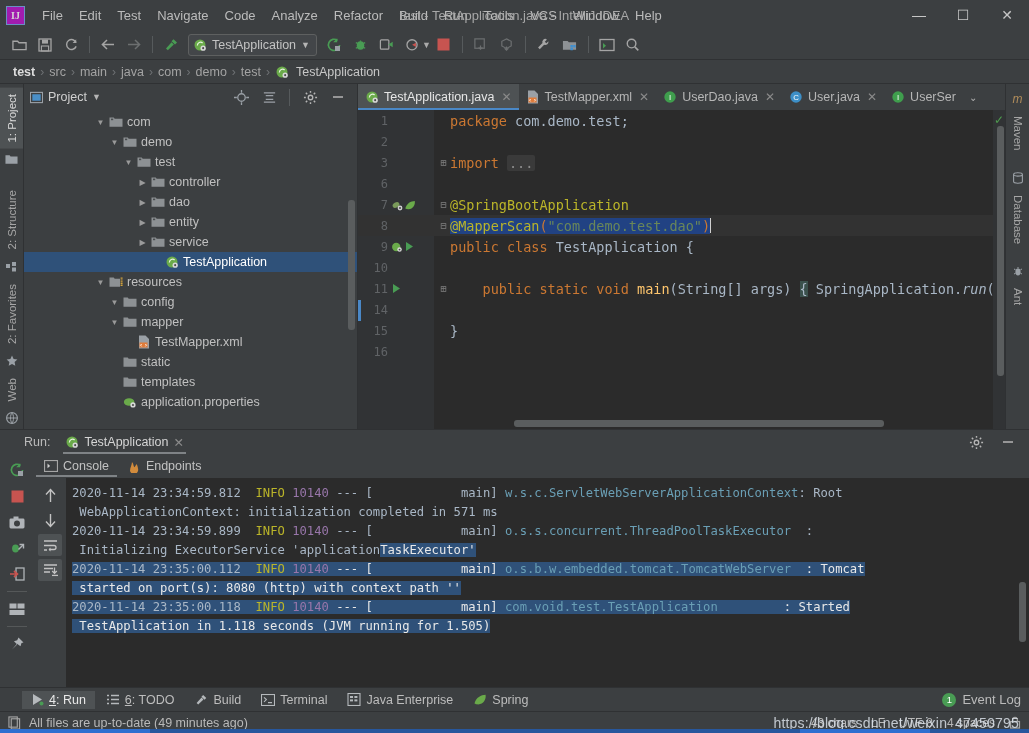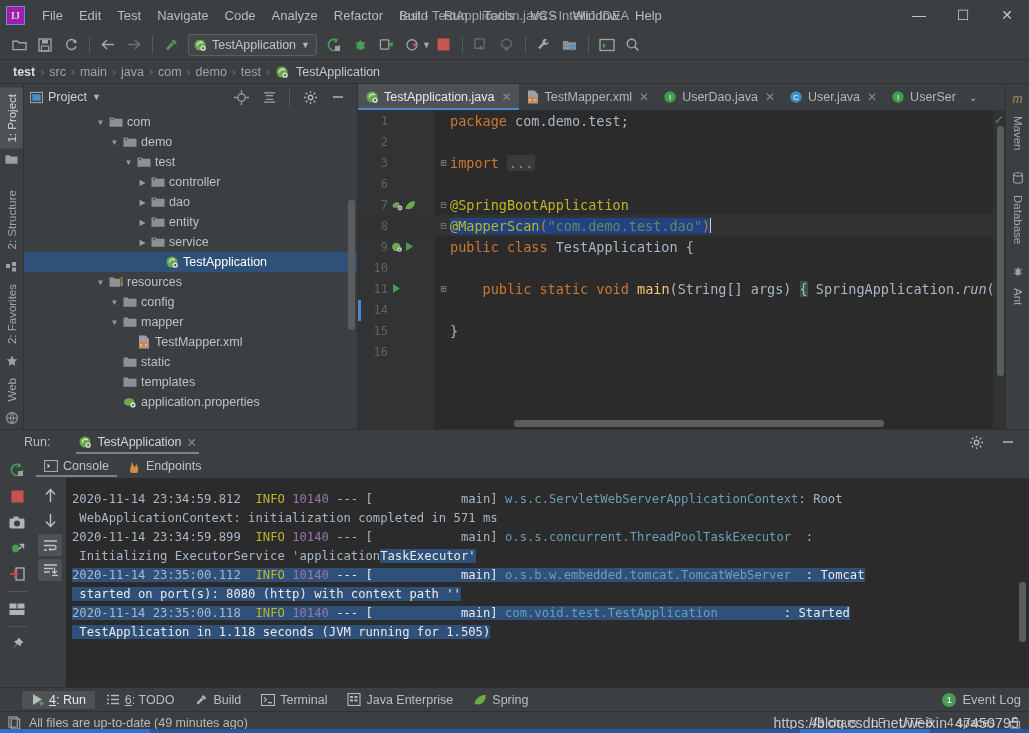--- a/index.html
+++ b/index.html
@@ -104,21 +104,21 @@
   .hsb{ position:absolute; height:7px; background:#5a5d5e; border-radius:3px; bottom:2px; }
 
   
   .rrail{ width:24px; flex:0 0 24px; background:#3c3f41; border-left:1px solid #2f3133;
     display:flex; flex-direction:column; }
 
   
   .runpanel{ height:258px; flex:0 0 258px; background:#3c3f41; display:flex;
     flex-direction:column; border-top:1px solid #2f3133; }
   .run-head{ height:24px; display:flex; align-items:center; flex:0 0 24px;
-    padding-left:4px; gap:16px; }
+    padding-left:4px; gap:3px; }
   .run-label{ font-size:12.5px; color:#bbbbbb; padding:0 6px 0 20px; }
   .run-tab{ display:flex; align-items:center; gap:5px; font-size:12.5px;
     color:#d5d5d5; padding:2px 6px; position:relative; }
   .run-tab::after{ content:""; position:absolute; left:4px; right:4px; bottom:-2px;
     height:2px; background:#7f8386; }
   .run-head-right{ margin-left:auto; display:flex; align-items:center; gap:6px; padding-right:8px;}
   .run-body{ flex:1 1 auto; display:flex; min-height:0; }
   .run-ltool{ width:34px; flex:0 0 34px; display:flex; flex-direction:column;
     align-items:center; padding-top:4px; gap:2px; }
   .rt-ico{ width:26px; height:24px; display:flex; align-items:center; justify-content:center;}
@@ -130,21 +130,21 @@
     padding:3px 8px; position:relative; }
   .subtab.active::after{ content:""; position:absolute; left:0; right:0; bottom:-1px;
     height:2px; background:#7f8386; }
   .console-row{ flex:1 1 auto; display:flex; min-height:0; }
   .console-tool{ width:32px; flex:0 0 32px; display:flex; flex-direction:column;
     align-items:center; padding-top:6px; gap:3px; }
   .ct-ico{ width:24px; height:22px; display:flex; align-items:center;
     justify-content:center; border-radius:2px; }
   .ct-ico.on{ background:#4e5254; }
   .console{ flex:1 1 auto; background:#2b2b2b; overflow:hidden; position:relative;
-    font-family:"DejaVu Sans Mono", monospace; font-size:12.2px; padding:12px 0 0 6px;
+    font-family:"DejaVu Sans Mono", monospace; font-size:12.2px; padding:6px 0 0 6px;
     line-height:19px; min-width:0; }
   .lg{ white-space:pre; color:#a9b7c6; }
   .lg .ts{ color:#a9b7c6; } .lg .info{ color:#bbb529; } .lg .pid{ color:#9876aa; }
   .lg .logger{ color:#6a9fb5; }
   .lg-sel{ background:#2f5179; color:#e8e8e8; }
 
   
   .toolwin-bar{ height:24px; flex:0 0 24px; background:#3c3f41; display:flex;
     align-items:center; padding-left:22px; gap:2px; border-top:1px solid #2f3133; }
   .twb{ display:flex; align-items:center; gap:5px; font-size:12.5px; color:#bdbdbd;

